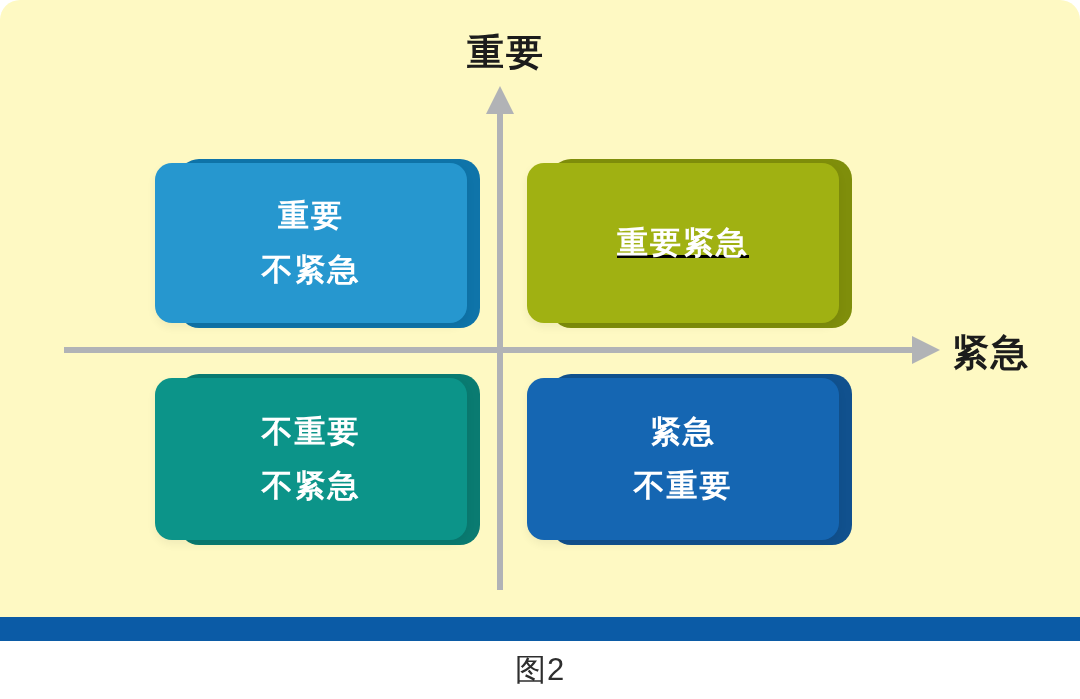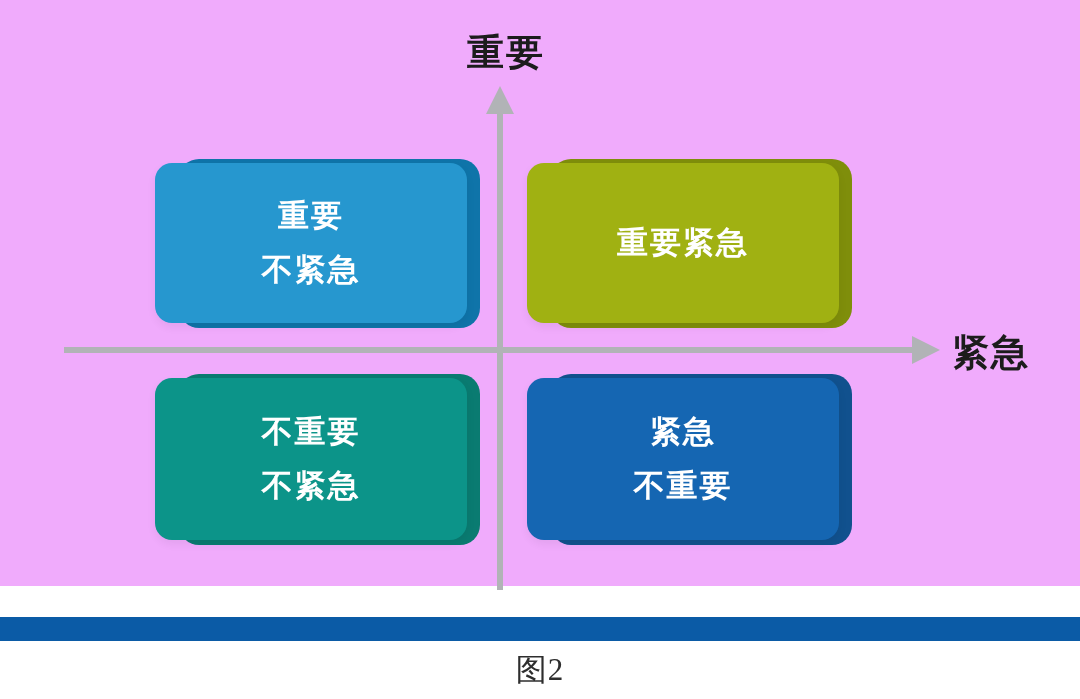--- a/index.html
+++ b/index.html
@@ -3,22 +3,23 @@
 <meta charset="utf-8">
 <style>
   html, body { margin: 0; padding: 0; }
   body {
     width: 1080px; height: 699px;
     font-family: "Liberation Sans", "DejaVu Sans", sans-serif;
     overflow: hidden;
   }
   .screen {
     position: relative;
-    width: 1080px; height: 586px;
-    background: #f0abfc;
+    width: 1080px; height: 699px;
+    background: #fef9c3;
+    border-radius: 20px;
   }
 
   
   .vaxis-line {
     position: absolute;
     left: 497px; top: 110px;
     width: 6px; height: 480px;
     background: #b1b3b6;
   }
   .vaxis-arrow {
@@ -106,21 +107,20 @@
     align-items: center;
     justify-content: center;
     gap: 30px;
   }
   .caption-area span {
     font-size: 31px;
     color: #2e2e2e;
     font-weight: 500;
     letter-spacing: 1px;
     white-space: nowrap;
-    font-family: Liberation Serif, serif;
   }
 </style>
 </head>
 <body>
 
 <div class="screen">
 
   <div class="vaxis-line"></div>
   <div class="vaxis-arrow"></div>
   <div class="haxis-line"></div>
@@ -132,21 +132,21 @@
   <div class="qbox q-top-left">
     <div class="back" style="background-color: rgb(15, 116, 169);"></div>
     <div class="face" style="background-color: rgb(38, 151, 207);">
       <span>重要</span>
       <span>不紧急</span>
     </div>
   </div>
 
   <div class="qbox q-top-right">
     <div class="back" style="background-color: rgb(127, 142, 11);"></div>
-    <div class="face" style="background-color: rgb(160, 177, 18);">
+    <div class="face" style="background-color: rgb(160, 177, 18); text-decoration: underline;">
       <span>重要紧急</span>
     </div>
   </div>
 
   <div class="qbox q-bottom-left">
     <div class="back" style="background-color: rgb(10, 123, 113);"></div>
     <div class="face" style="background-color: rgb(12, 148, 137);">
       <span>不重要</span>
       <span>不紧急</span>
     </div>

